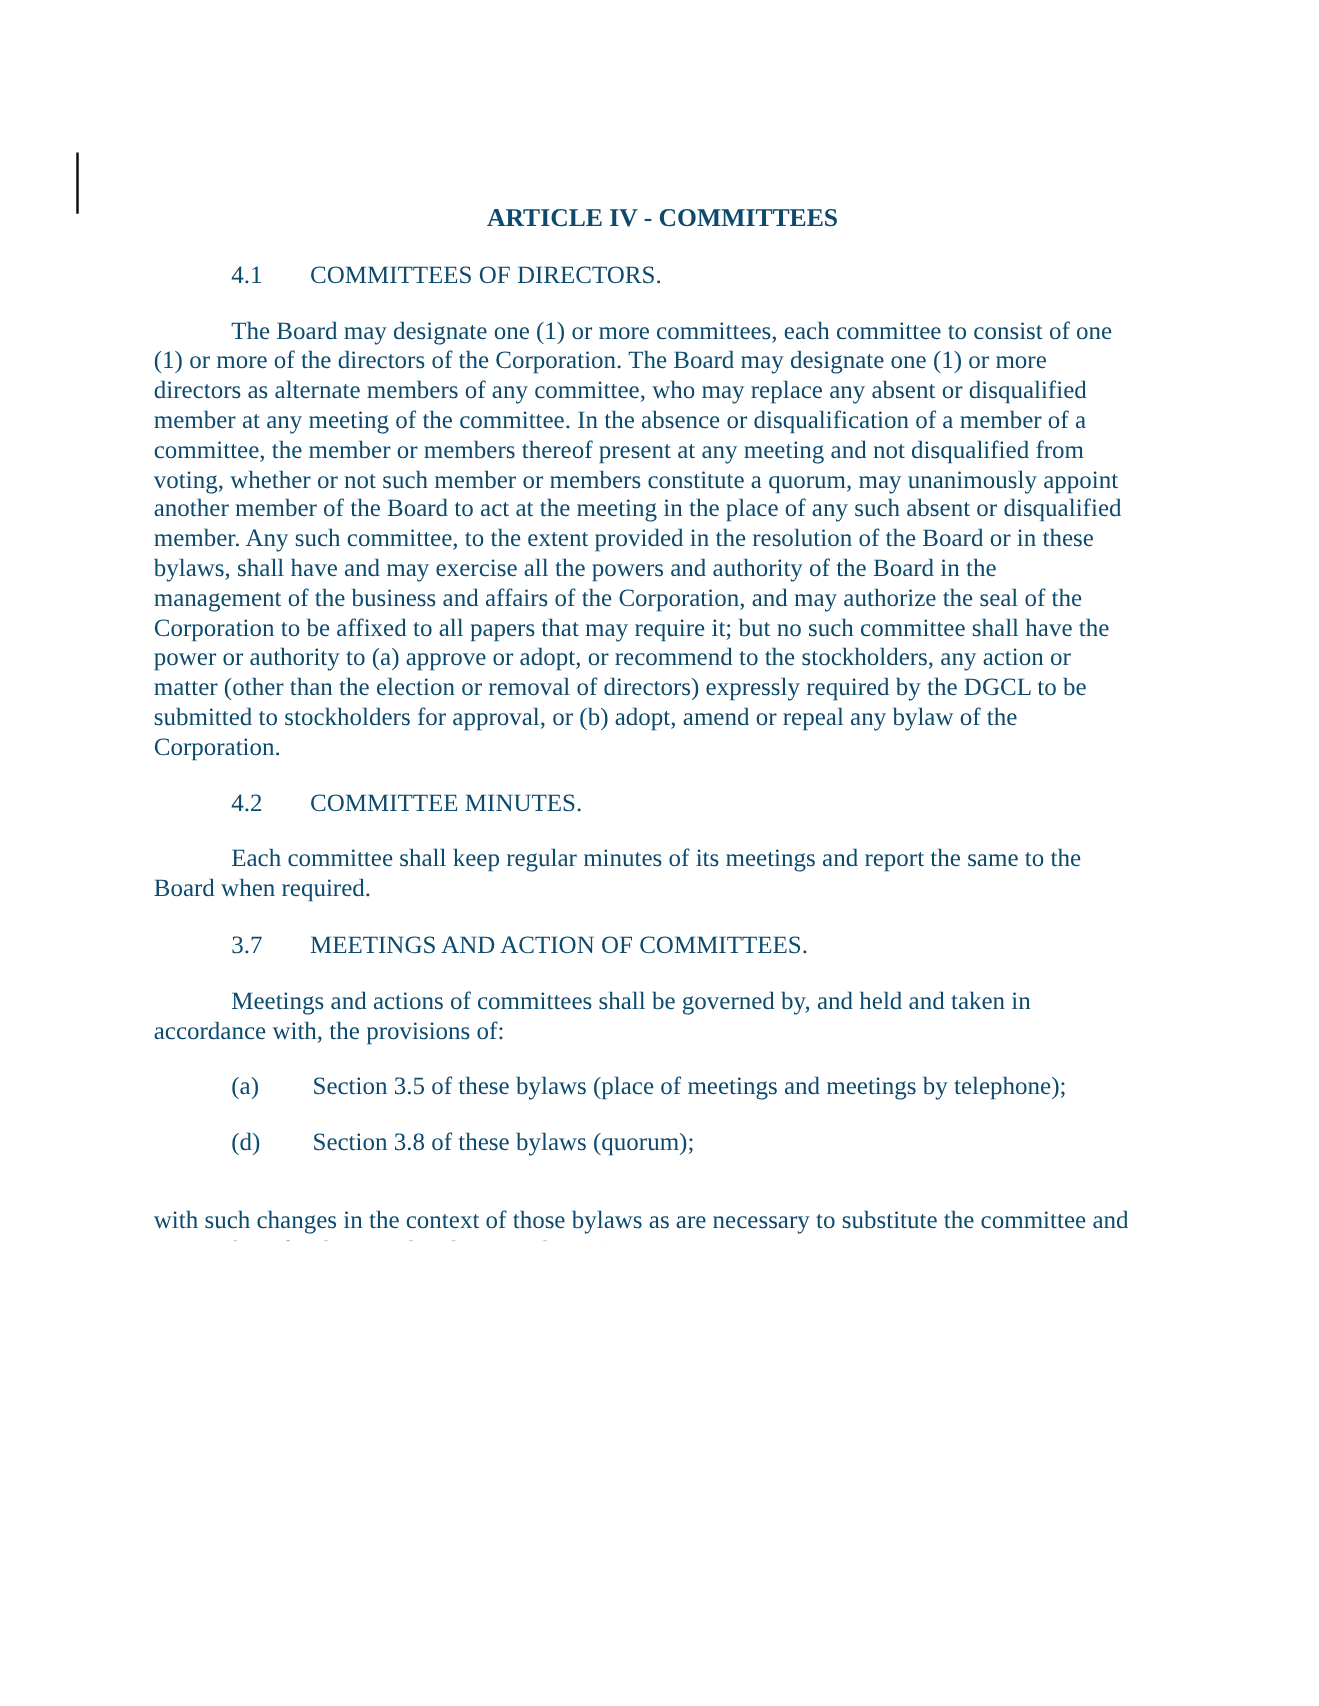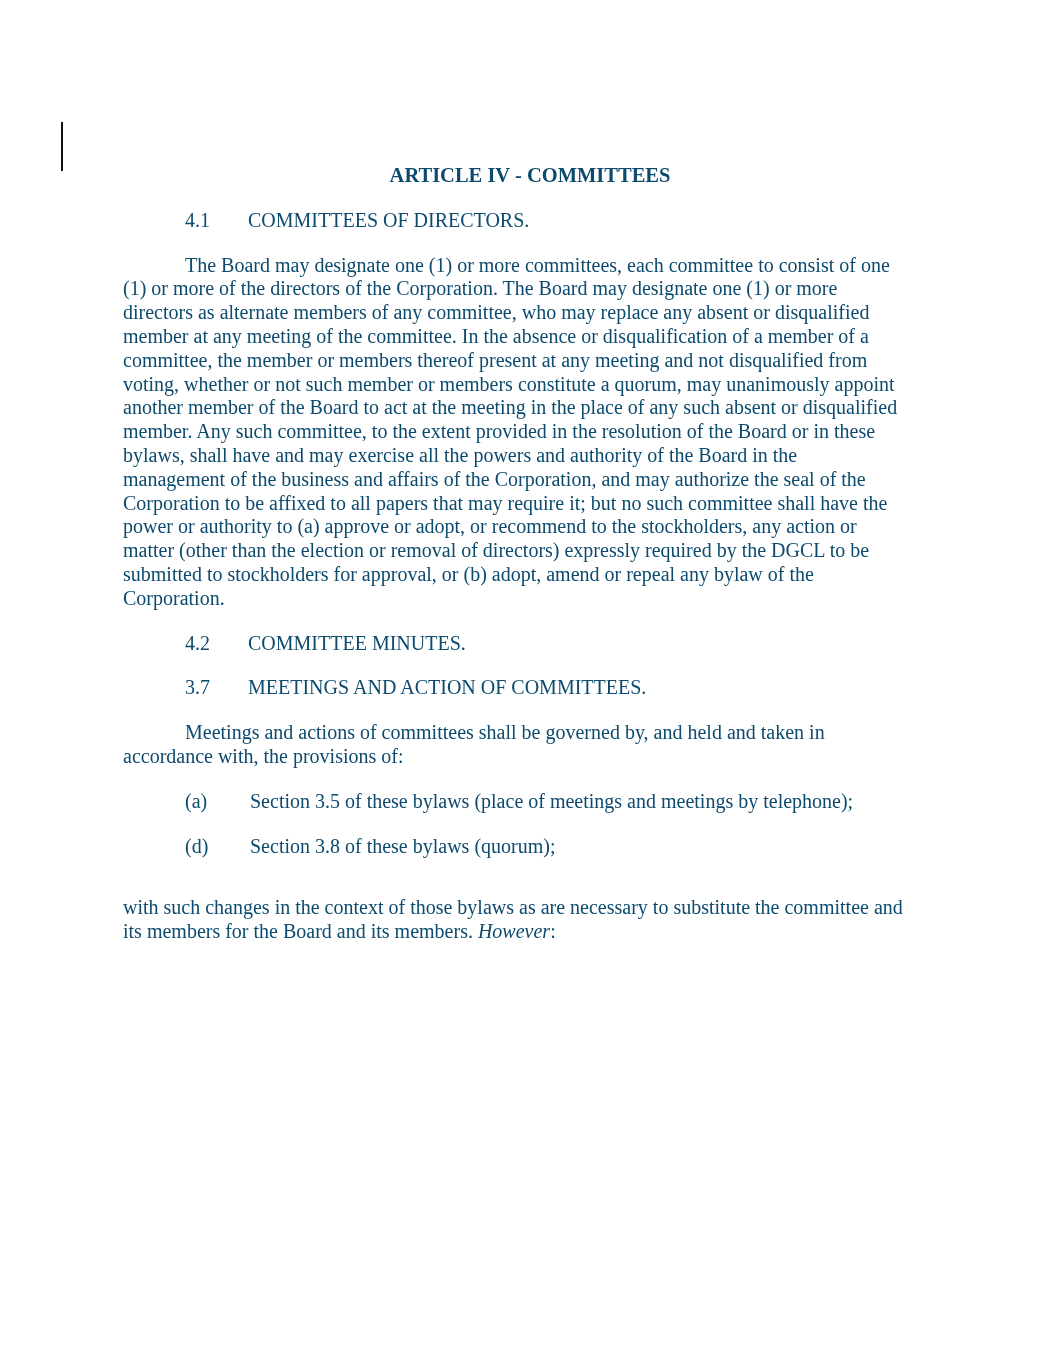--- a/index.html
+++ b/index.html
@@ -96,20 +96,22 @@
 bylaws, shall have and may exercise all the powers and authority of the Board in the
 management of the business and affairs of the Corporation, and may authorize the seal of the
 Corporation to be affixed to all papers that may require it; but no such committee shall have the
 power or authority to (a) approve or adopt, or recommend to the stockholders, any action or
 matter (other than the election or removal of directors) expressly required by the DGCL to be
 submitted to stockholders for approval, or (b) adopt, amend or repeal any bylaw of the
 Corporation.</p>
 
     <p class="sec-heading"><span class="sec-num">4.2</span><span>COMMITTEE MINUTES.</span></p>
 
+    <p class="para">Each committee shall keep regular minutes of its meetings and report the same to the
+Board when required.</p>
 
     <p class="sec-heading"><span class="sec-num">3.7</span><span>MEETINGS AND ACTION OF COMMITTEES.</span></p>
 
     <p class="para">Meetings and actions of committees shall be governed by, and held and taken in
 accordance with, the provisions of:</p>
 
     <div>
       <p class="list-item"><span class="list-label">(a)</span><span>Section 3.5 of these bylaws (place of meetings and meetings by telephone);</span></p>
       <p class="list-item"><span class="list-label">(d)</span><span>Section 3.8 of these bylaws (quorum);</span></p>
     </div>

